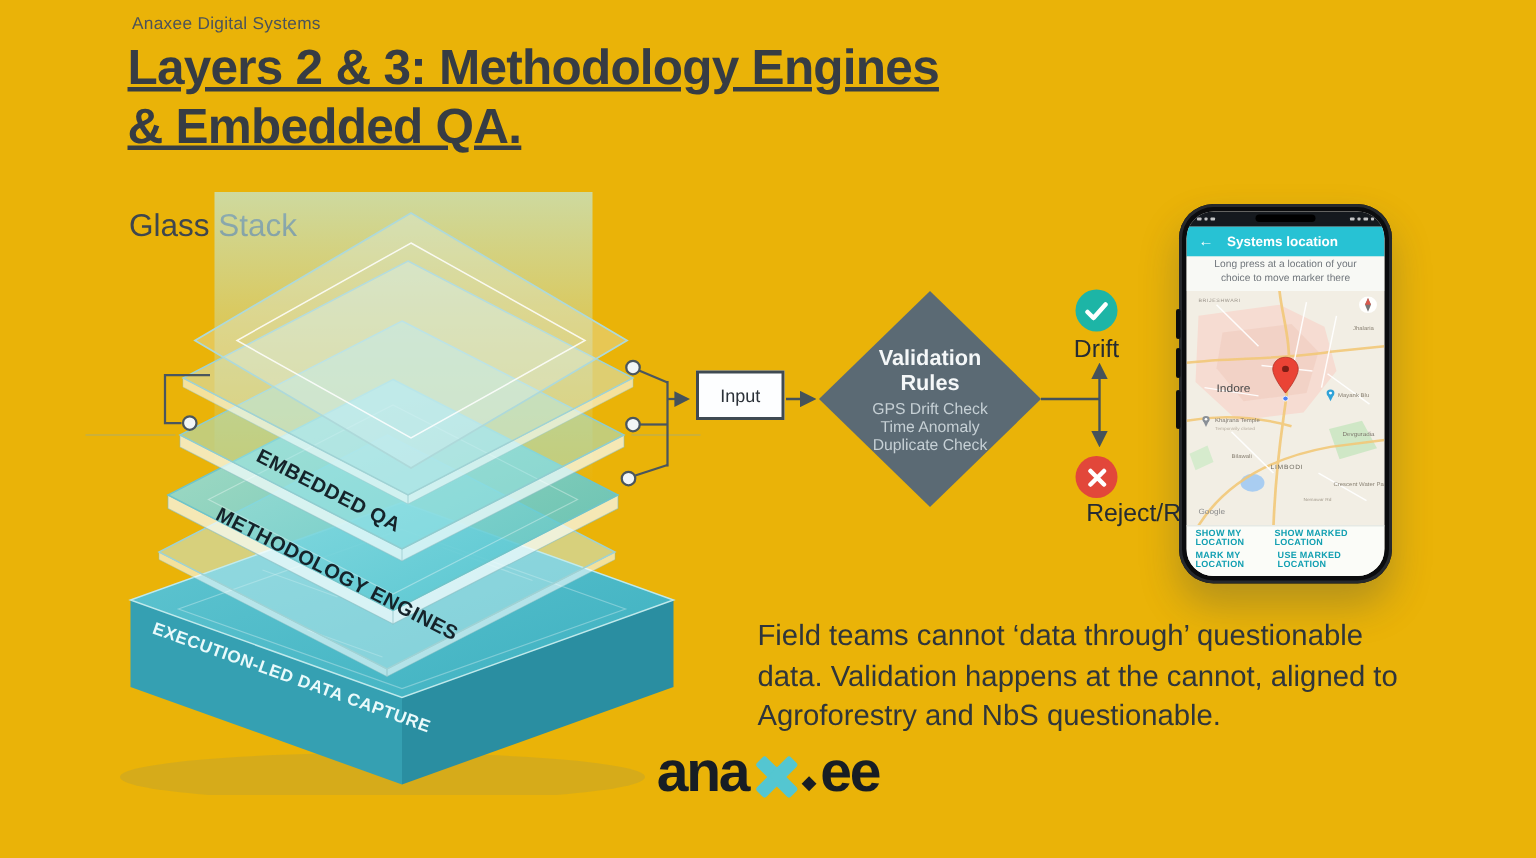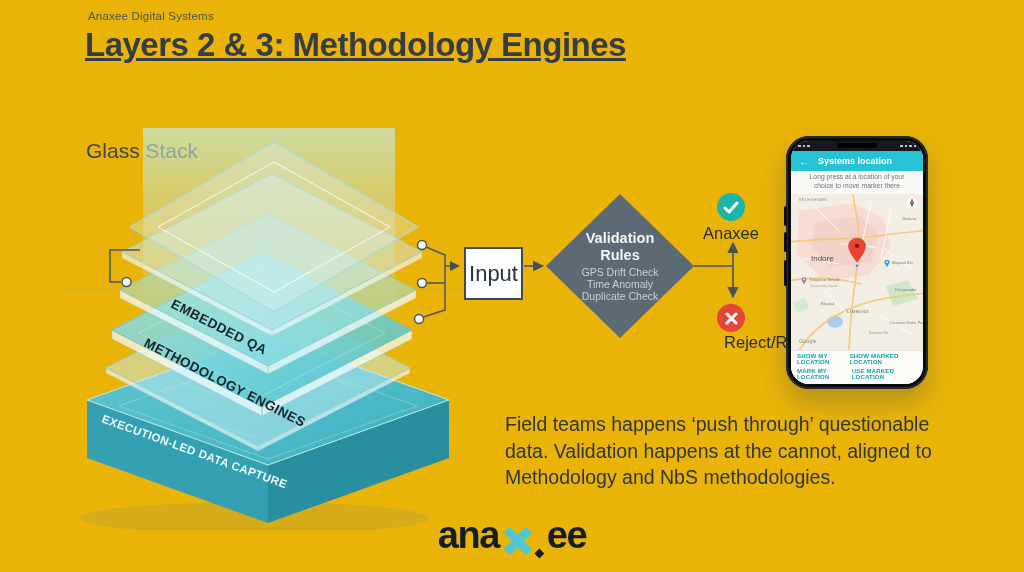--- a/index.html
+++ b/index.html
@@ -4,22 +4,22 @@
 <style>
   html,body{margin:0;padding:0;}
   body{font-family:"Liberation Sans",sans-serif;background:#c9d2dd;}
   .page{position:relative;width:1024px;height:572px;background:#eab308;overflow:hidden;}
   .abs{position:absolute;}
   
   .brand{left:88px;top:10px;font-size:11.5px;color:#4c535a;letter-spacing:.2px;}
   .title{left:85px;top:26px;font-size:33px;line-height:1.18;font-weight:700;color:#363c44;letter-spacing:-.5px;text-decoration:underline;}
   .stack-caption{left:86px;top:139px;font-size:21px;color:#3e464e;}
   
-  .input-box{left:464px;top:247px;width:59px;height:53px;background:#fdfeff;border:2px solid #3f4a52;
-    display:flex;align-items:center;justify-content:center;font-size:22px;color:#2b3138;box-sizing:border-box;}
+  .input-box{left:464px;top:247px;width:59px;height:33px;background:#fdfeff;border:2px solid #3f4a52;
+    display:flex;align-items:center;justify-content:center;font-size:12px;color:#2b3138;box-sizing:border-box;}
   
   .badge{width:28px;height:28px;border-radius:50%;display:flex;align-items:center;justify-content:center;}
   .badge svg{display:block;}
   .accept-badge{left:717px;top:193px;background:#1db5a6;}
   .reject-badge{left:717px;top:304px;background:#e2473a;}
   .badge-label{font-size:16.5px;color:#262c33;text-align:center;}
   .accept-label{left:690px;top:224px;width:82px;}
   .reject-label{left:718px;top:333px;width:103px;}
   
   .caption{left:505px;top:411px;width:470px;font-size:19.5px;line-height:1.36;color:#2f353b;}
@@ -36,34 +36,35 @@
   .p-back{font-size:10px;font-weight:400;}
   .p-instr{background:#f8f9f5;color:#70767c;font-size:6.8px;line-height:1.3;text-align:center;padding:2px 9px 3px;flex:none;}
   .p-map{flex:1;position:relative;overflow:hidden;}
   .p-map svg{position:absolute;inset:0;width:100%;height:100%;}
   .p-map text{font-family:"Liberation Sans",sans-serif;}
   .p-btns{background:#fbfcf8;border-top:1px solid #e6e9e4;padding:2px 6px 4px;display:flex;flex-direction:column;gap:3px;
     font-size:6px;font-weight:700;color:#13a0b2;letter-spacing:.2px;flex:none;}
   .p-btn-row{display:flex;justify-content:space-between;}
   .p-btn-row span{cursor:pointer;}
   
-  .logo{left:50%;top:514px;transform:translateX(-50%);display:flex;align-items:flex-end;}
+  .logo{left:50%;top:494px;transform:translateX(-50%);display:flex;align-items:center;}
   .logo-text{font-size:38px;font-weight:800;color:#171d24;letter-spacing:-1.5px;}
   .logo-dot{width:7px;height:7px;background:#171d24;transform:rotate(45deg);margin:14px 4px 0 2px;}
   .logo-x{margin:4px 0 0 3px;}
   svg text{user-select:none;}
 </style>
 </head>
 <body>
 
 <div class="page">
 
   <div class="abs brand">Anaxee Digital Systems</div>
   <div class="abs title">
     <div>Layers 2 &amp; 3: Methodology Engines</div>
+    <div>&amp; Embedded QA.</div>
   </div>
 
   <div class="abs stack-caption">Glass Stack</div>
 
   <svg class="abs" style="left:55px;top:110px;" width="415" height="420" viewBox="0 0 415 420">
     <defs>
       <linearGradient id="beam" x1="0" y1="0" x2="0" y2="1">
         <stop offset="0" stop-color="#bfeef0" stop-opacity=".65"></stop>
         <stop offset="1" stop-color="#bfeef0" stop-opacity="0"></stop>
       </linearGradient>
@@ -159,21 +160,21 @@
     <line x1="174" y1="81" x2="213" y2="81" stroke="#45525a" stroke-width="1.6"></line>
     <line x1="213" y1="81" x2="213" y2="59" stroke="#45525a" stroke-width="1.6" marker-end="url(#ah2)"></line>
     <line x1="213" y1="81" x2="213" y2="111" stroke="#45525a" stroke-width="1.6" marker-end="url(#ah2)"></line>
   </svg>
 
   <div class="abs badge accept-badge">
     <svg width="16" height="13" viewBox="0 0 16 13">
         <polyline points="2,7 6,11 14,2" fill="none" stroke="#fff" stroke-width="3" stroke-linecap="round" stroke-linejoin="round"></polyline>
       </svg>
   </div>
-  <div class="abs badge-label accept-label">Anaxee</div>
+  <div class="abs badge-label accept-label">Drift</div>
   <div class="abs badge reject-badge">
     <svg width="13" height="13" viewBox="0 0 13 13">
         <path d="M2,2 L11,11 M11,2 L2,11" stroke="#fff" stroke-width="3" stroke-linecap="round"></path>
       </svg>
   </div>
   <div class="abs badge-label reject-label">Reject/Retry</div>
 
   <div class="abs phone">
     <div class="side-btn" style="top:70px;height:20px;"></div>
     <div class="side-btn" style="top:96px;height:20px;"></div>
@@ -260,23 +261,23 @@
         </div>
         <div class="p-btn-row">
           <span>MARK MY LOCATION</span>
           <span>USE MARKED LOCATION</span>
         </div>
       </div>
     </div>
   </div>
 
   <div class="abs caption">
-    <div>Field teams happens ‘push through’ questionable</div>
+    <div>Field teams cannot ‘data through’ questionable</div>
     <div>data. Validation happens at the cannot, aligned to</div>
-    <div>Methodology and NbS methodologies.</div>
+    <div>Agroforestry and NbS questionable.</div>
   </div>
 
   <div class="abs logo">
     <span class="logo-text">ana</span>
     <svg class="logo-x" width="32" height="32" viewBox="0 0 32 32">
       <g fill="#54c6d1">
         <rect x="0" y="11.5" width="32" height="9" rx="2" transform="rotate(45 16 16)"></rect>
         <rect x="0" y="11.5" width="32" height="9" rx="2" transform="rotate(-45 16 16)"></rect>
       </g>
       <polygon points="16,9 21,15 16,21 11,15" fill="#54c6d1"></polygon>

